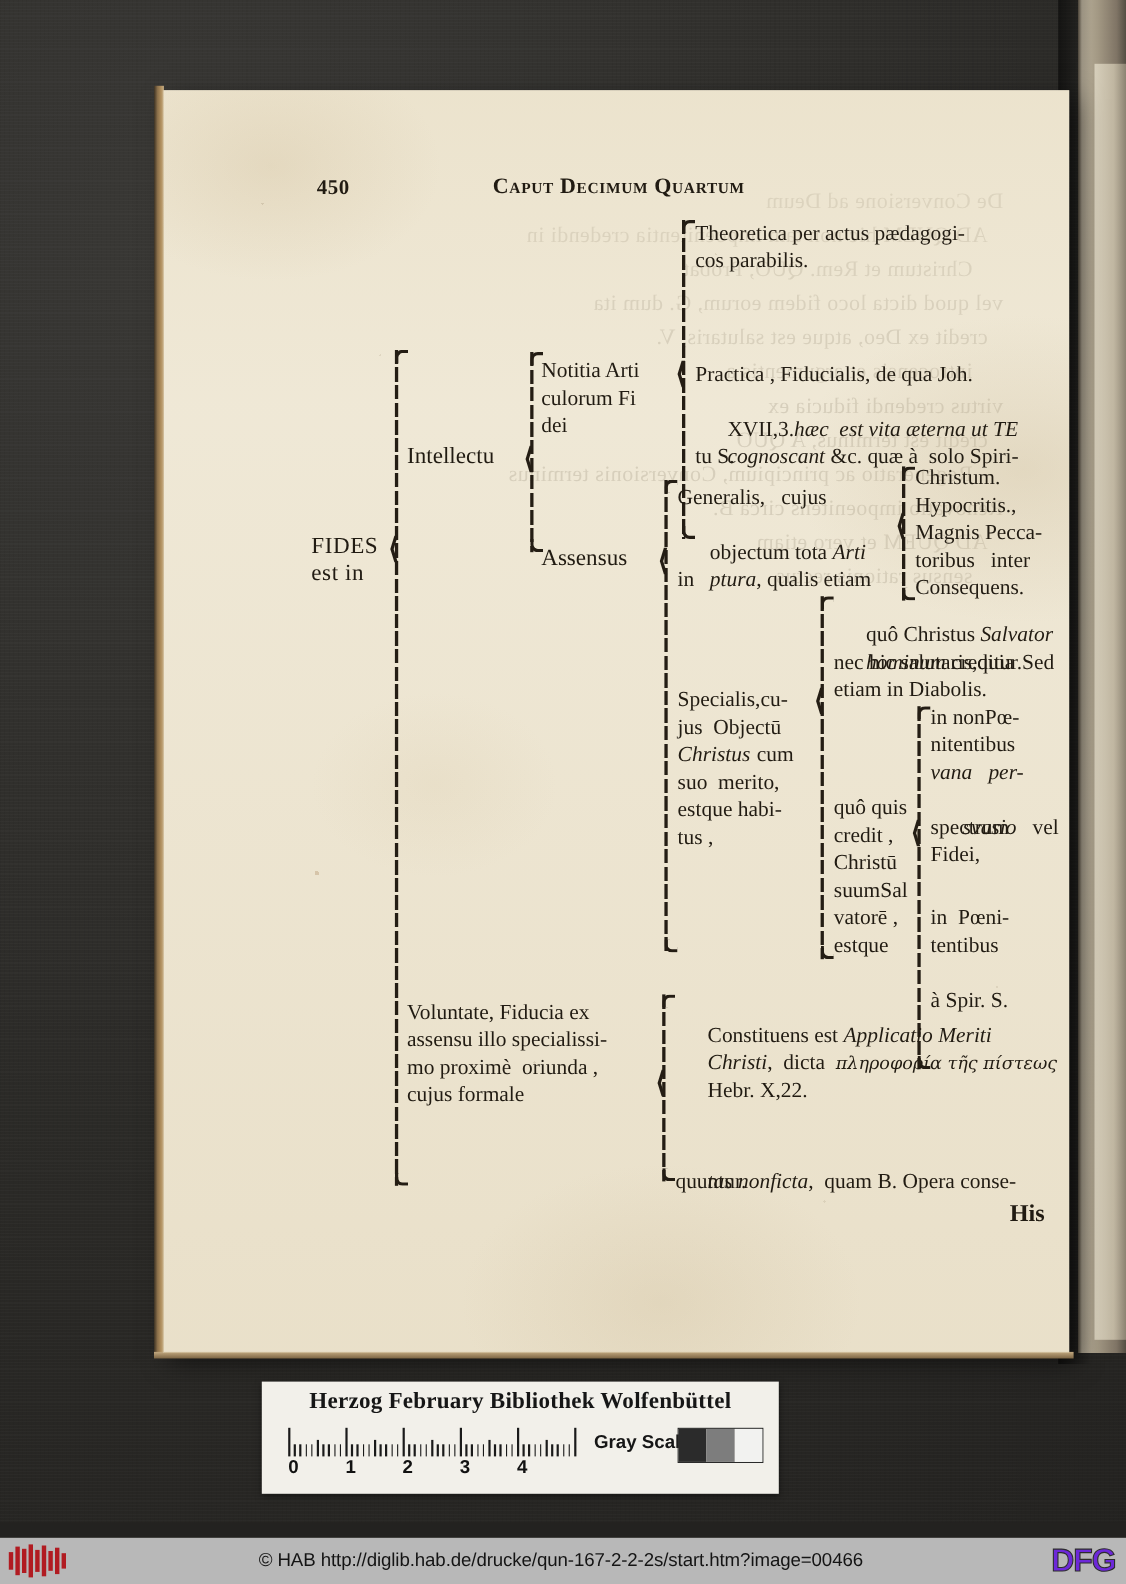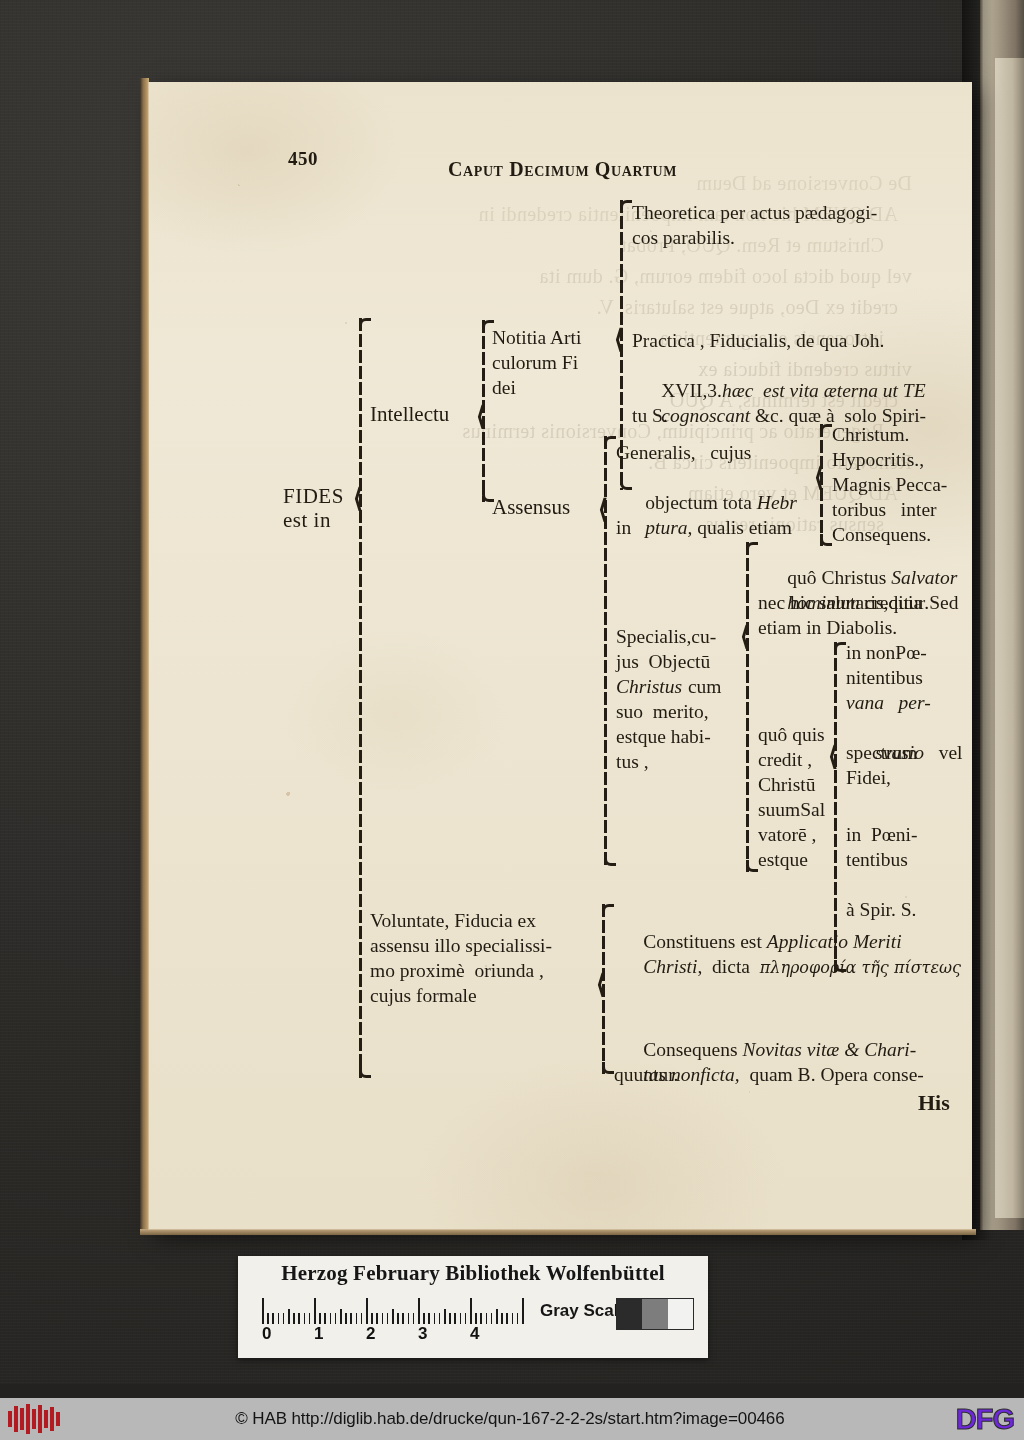--- a/index.html
+++ b/index.html
@@ -189,21 +189,21 @@
       <div class="bl" style="left: 60px; top: 365px;">Renovatio impoenitens circa B.</div>
       <div class="bl" style="left: 74px; top: 396px;">AD QUEM et vero etiam</div>
       <div class="bl" style="left: 88px; top: 427px;">sensus rationis rectus</div>
     </div>
 
   <div class="grain"></div>
   <div class="speckle"></div>
 
   <div id="text">
 
-    <div class="tx pgnum" style="left:140px;top:66px;">450</div>
+    <div class="tx pgnum" style="left:140px;top:78px;">450</div>
     <div class="tx hdr" style="left:300px;top:76px;">Caput Decimum Quartum</div>
 
     <div class="tx body" style="left:135px;top:402px;font-size:21px;letter-spacing:.5px;">FIDES</div>
     <div class="tx body" style="left:135px;top:426px;font-size:21px;letter-spacing:.5px;">est in</div>
     <div class="lt" style="left:205px;top:404px;">⟨</div>
 
     <div class="brace" style="left:211px;top:236px;height:760px;">
       <div class="stem"></div>
         <div class="nib top"></div>
         <div class="nib bot"></div>
@@ -242,21 +242,21 @@
     <div class="tx body" style="left:344px;top:413px;font-size:21px;">Assensus</div>
     <div class="lt" style="left:450px;top:415px;">⟨</div>
     <div class="brace" style="left:456px;top:354px;height:430px;">
       <div class="stem"></div>
         <div class="nib top"></div>
         <div class="nib bot"></div>
     </div>
 
     <div class="tx body" style="left:468px;top:358px;">Generalis,   cujus</div>
     <div class="tx body" style="left:468px;top:383px;">
-      <span>objectum tota </span><span class="it">Hebr</span>
+      <span>objectum tota </span><span class="it">Arti</span>
     </div>
     <div class="tx body" style="left:468px;top:408px;">
       <span class="it">ptura,</span><span> qualis etiam</span>
     </div>
     <div class="tx body" style="left:468px;top:433px;">in</div>
 
     <div class="lt" style="left:666px;top:383px;">⟨</div>
     <div class="brace" style="left:672px;top:342px;height:122px;">
       <div class="stem"></div>
         <div class="nib top"></div>
@@ -331,24 +331,24 @@
         <div class="nib top"></div>
         <div class="nib bot"></div>
     </div>
 
     <div class="tx body" style="left:466px;top:822px;">
       <span>Constituens est </span><span class="it">Applicatio Meriti</span>
     </div>
     <div class="tx body" style="left:466px;top:847px;">
       <span class="it">Christi</span><span>,  dicta  </span><span class="grk">πληροφορία τῆς πίστεως</span>
     </div>
-
-    <div class="tx body" style="left:466px;top:930px;">
-      <span>Consequens </span><span class="it">Novitas vitæ &amp; Chari-</span>
-    </div>
+    <div class="tx body" style="left:466px;top:872px;">
+      <span>Hebr. X,</span><span>22.</span>
+    </div>
+
     <div class="tx body" style="left:466px;top:955px;">
       <span class="it">tas nonficta,</span><span>  quam B. Opera conse-</span>
     </div>
     <div class="tx body" style="left:466px;top:980px;">quuntur.</div>
 
     <div class="tx body" style="left:770px;top:1008px;font-size:22px;font-weight:700;">His</div>
   </div>
 </div>
 
 <div id="card">

